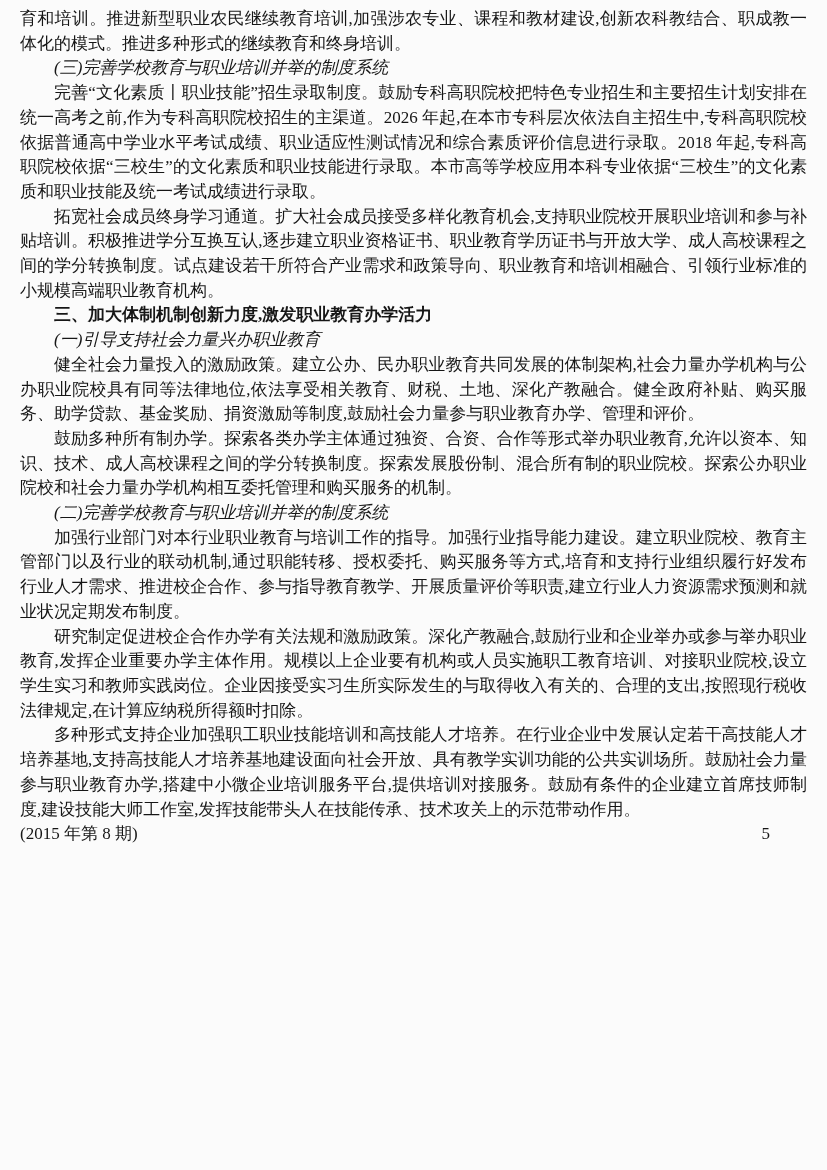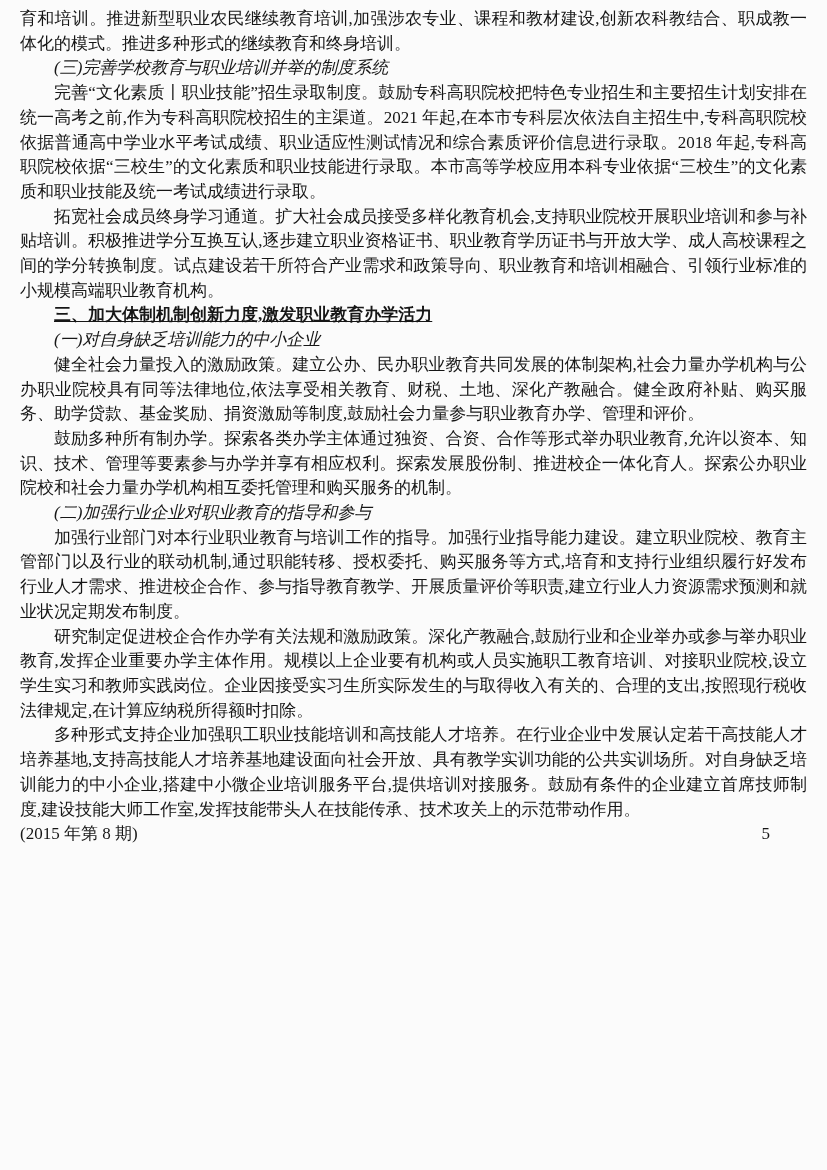--- a/index.html
+++ b/index.html
@@ -20,50 +20,50 @@
   }
   .page p {
     margin: 0;
     font-size: 17px;
     line-height: 24.7px;
     text-align: justify;
     text-indent: 2em;
   }
   .cont { text-indent: 0 !important; }
   .kai  { font-style: italic; }
-  .bold-head { font-weight: bold; text-decoration: underline; }
+  .bold-head { font-weight: bold; }
   .footer-line {
     margin-top: 21px;
     text-align: left;
     text-indent: 0 !important;
     position: relative;
   }
   .footer-line .page-num {
     position: absolute;
     right: 37px;
     top: 0;
     font-style: normal;
   }
 </style>
 </head>
 <body>
 
 <div class="page">
 
   <p class="cont">育和培训。推进新型职业农民继续教育培训,加强涉农专业、课程和教材建设,创新农科教结合、职成教一体化的模式。推进多种形式的继续教育和终身培训。</p>
   <p class="kai">(三)完善学校教育与职业培训并举的制度系统</p>
-  <p>完善“文化素质丨职业技能”招生录取制度。鼓励专科高职院校把特色专业招生和主要招生计划安排在统一高考之前,作为专科高职院校招生的主渠道。2021 年起,在本市专科层次依法自主招生中,专科高职院校依据普通高中学业水平考试成绩、职业适应性测试情况和综合素质评价信息进行录取。2018 年起,专科高职院校依据“三校生”的文化素质和职业技能进行录取。本市高等学校应用本科专业依据“三校生”的文化素质和职业技能及统一考试成绩进行录取。</p>
+  <p>完善“文化素质丨职业技能”招生录取制度。鼓励专科高职院校把特色专业招生和主要招生计划安排在统一高考之前,作为专科高职院校招生的主渠道。2026 年起,在本市专科层次依法自主招生中,专科高职院校依据普通高中学业水平考试成绩、职业适应性测试情况和综合素质评价信息进行录取。2018 年起,专科高职院校依据“三校生”的文化素质和职业技能进行录取。本市高等学校应用本科专业依据“三校生”的文化素质和职业技能及统一考试成绩进行录取。</p>
   <p>拓宽社会成员终身学习通道。扩大社会成员接受多样化教育机会,支持职业院校开展职业培训和参与补贴培训。积极推进学分互换互认,逐步建立职业资格证书、职业教育学历证书与开放大学、成人高校课程之间的学分转换制度。试点建设若干所符合产业需求和政策导向、职业教育和培训相融合、引领行业标准的小规模高端职业教育机构。</p>
   <p class="bold-head">三、加大体制机制创新力度,激发职业教育办学活力</p>
-  <p class="kai">(一)对自身缺乏培训能力的中小企业</p>
+  <p class="kai">(一)引导支持社会力量兴办职业教育</p>
   <p>健全社会力量投入的激励政策。建立公办、民办职业教育共同发展的体制架构,社会力量办学机构与公办职业院校具有同等法律地位,依法享受相关教育、财税、土地、深化产教融合。健全政府补贴、购买服务、助学贷款、基金奖励、捐资激励等制度,鼓励社会力量参与职业教育办学、管理和评价。</p>
-  <p>鼓励多种所有制办学。探索各类办学主体通过独资、合资、合作等形式举办职业教育,允许以资本、知识、技术、管理等要素参与办学并享有相应权利。探索发展股份制、推进校企一体化育人。探索公办职业院校和社会力量办学机构相互委托管理和购买服务的机制。</p>
-  <p class="kai">(二)加强行业企业对职业教育的指导和参与</p>
+  <p>鼓励多种所有制办学。探索各类办学主体通过独资、合资、合作等形式举办职业教育,允许以资本、知识、技术、成人高校课程之间的学分转换制度。探索发展股份制、混合所有制的职业院校。探索公办职业院校和社会力量办学机构相互委托管理和购买服务的机制。</p>
+  <p class="kai">(二)完善学校教育与职业培训并举的制度系统</p>
   <p>加强行业部门对本行业职业教育与培训工作的指导。加强行业指导能力建设。建立职业院校、教育主管部门以及行业的联动机制,通过职能转移、授权委托、购买服务等方式,培育和支持行业组织履行好发布行业人才需求、推进校企合作、参与指导教育教学、开展质量评价等职责,建立行业人力资源需求预测和就业状况定期发布制度。</p>
   <p>研究制定促进校企合作办学有关法规和激励政策。深化产教融合,鼓励行业和企业举办或参与举办职业教育,发挥企业重要办学主体作用。规模以上企业要有机构或人员实施职工教育培训、对接职业院校,设立学生实习和教师实践岗位。企业因接受实习生所实际发生的与取得收入有关的、合理的支出,按照现行税收法律规定,在计算应纳税所得额时扣除。</p>
-  <p>多种形式支持企业加强职工职业技能培训和高技能人才培养。在行业企业中发展认定若干高技能人才培养基地,支持高技能人才培养基地建设面向社会开放、具有教学实训功能的公共实训场所。对自身缺乏培训能力的中小企业,搭建中小微企业培训服务平台,提供培训对接服务。鼓励有条件的企业建立首席技师制度,建设技能大师工作室,发挥技能带头人在技能传承、技术攻关上的示范带动作用。</p>
+  <p>多种形式支持企业加强职工职业技能培训和高技能人才培养。在行业企业中发展认定若干高技能人才培养基地,支持高技能人才培养基地建设面向社会开放、具有教学实训功能的公共实训场所。鼓励社会力量参与职业教育办学,搭建中小微企业培训服务平台,提供培训对接服务。鼓励有条件的企业建立首席技师制度,建设技能大师工作室,发挥技能带头人在技能传承、技术攻关上的示范带动作用。</p>
 
   <p class="footer-line">
     <span>(2015 年第 8 期)</span>
     <span class="page-num">5</span>
   </p>
 
 </div>
 
 </body></html>

